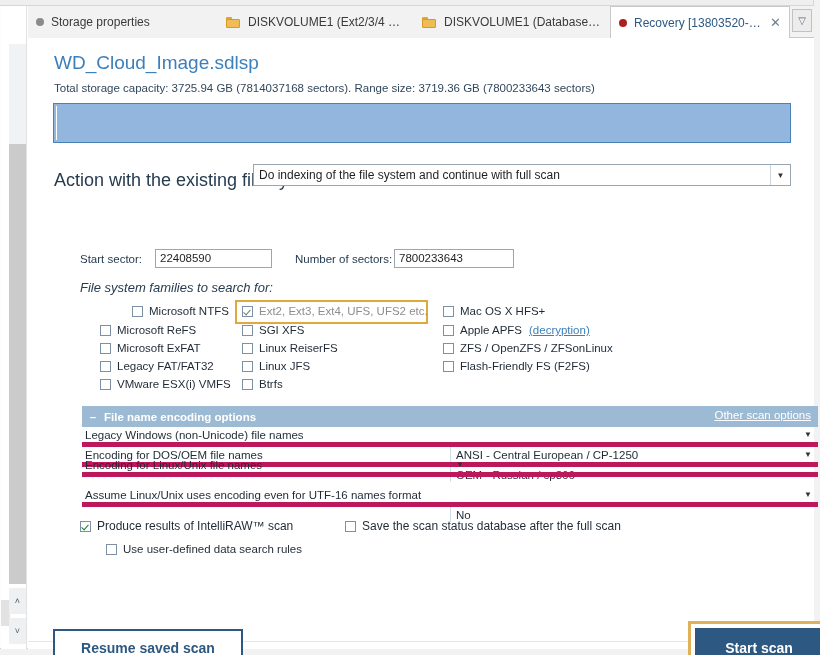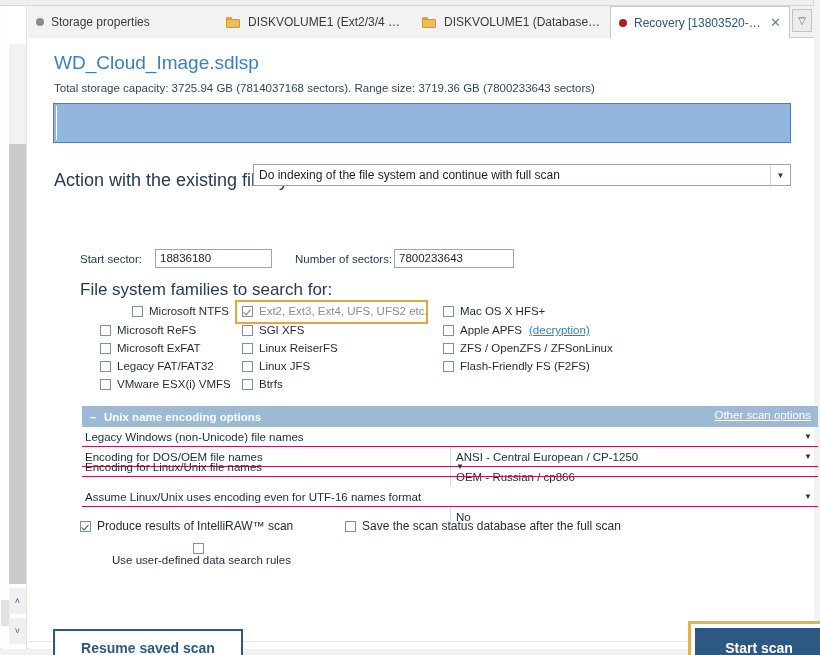--- a/index.html
+++ b/index.html
@@ -214,21 +214,21 @@
     width: 120px; height: 19px;
     border: 1px solid #9aa7b3; background: #fff;
     box-sizing: border-box;
     font-size: 11.5px; color: #1f1f1f;
     padding: 0 0 0 4px; line-height: 17px;
   }
 
   
   #fs-families-label {
     position: absolute; left: 52px; top: 242px;
-    font-size: 17px; color: #263b50;
+    font-size: 13px; color: #263b50; font-style: italic;
   }
   .cb-row {
     position: absolute;
     display: flex; align-items: center;
     font-size: 11.5px; color: #1f2a36;
     white-space: nowrap;
   }
   .cb-box {
     width: 11px; height: 11px; flex: none;
     border: 1px solid #7e91a3;
@@ -284,21 +284,21 @@
     width: 22px; text-align: center; color: #ffffff; font-weight: bold;
   }
   #other-scan-options {
     position: absolute; right: 7px; top: 3px;
     color: #ffffff; text-decoration: underline;
     font-weight: normal; font-size: 11.5px;
   }
   .enc-row {
     position: absolute; left: 0;
     width: 736px; height: 20px;
-    border-bottom: 1px solid #be185d;
+    border-bottom: 5px solid #be185d;
     box-sizing: border-box;
     display: flex; align-items: center;
     font-size: 11.5px; color: #1f2a36;
   }
   .enc-row .enc-name {
     width: 365px; padding-left: 3px; flex: none;
     overflow: hidden; white-space: nowrap;
   }
   .enc-row .enc-val {
     flex: 1; padding-left: 5px;
@@ -309,21 +309,21 @@
   }
   .enc-row .enc-arrow {
     width: 20px; flex: none;
     display: flex; align-items: center; justify-content: center;
     color: #333; font-size: 8px;
   }
 
   
   #intelliraw-row  { left: 52px; top: 481px; font-size: 12px; }
   #savedb-row      { left: 317px; top: 481px; font-size: 12px; }
-  #userrules-row   { left: 84px; top: 505px; font-size: 11.5px; flex-direction: column; }
+  #userrules-row   { left: 78px; top: 505px; font-size: 11.5px; }
 
   
   #resume-button {
     position: absolute; left: 25px; top: 591px;
     width: 190px; height: 38px;
     border: 2px solid #2d5882;
     background: #ffffff;
     color: #2d5882;
     font-size: 14px; font-weight: bold;
     display: flex; align-items: center; justify-content: center;
@@ -401,21 +401,21 @@
       <div id="partition-bar-inner"></div>
     </div>
 
     <div id="action-label">Action with the existing file system:</div>
     <div id="action-select">
       <span class="sel-text">Do indexing of the file system and continue with full scan</span>
       <span class="sel-arrow">▼</span>
     </div>
 
     <div id="start-sector-label">Start sector:</div>
-    <div id="start-sector-input">18836180</div>
+    <div id="start-sector-input">22408590</div>
     <div id="num-sectors-label">Number of sectors:</div>
     <div id="num-sectors-input">7800233643</div>
 
     <div id="fs-families-label">File system families to search for:</div>
 
     <div class="cb-row" style="left:72px; top:267px;margin-left:32px;">
       <span class="cb-box"></span>
       <span>Microsoft NTFS</span>
     </div>
     <div class="cb-row" style="left:72px; top:286px;">
@@ -471,21 +471,21 @@
       <span>ZFS / OpenZFS / ZFSonLinux</span>
     </div>
     <div class="cb-row" style="left:415px; top:322px;">
       <span class="cb-box"></span>
       <span>Flash-Friendly FS (F2FS)</span>
     </div>
 
     <div id="enc-panel">
       <div id="enc-header">
         <span id="enc-collapse">–</span>
-        <span>Unix name encoding options</span>
+        <span>File name encoding options</span>
         <span id="other-scan-options">Other scan options</span>
       </div>
 
       <div class="enc-row" style="top:21px;">
         <span class="enc-name">Legacy Windows (non-Unicode) file names</span>
         <span class="enc-val">ANSI - Central European / CP-1250</span>
         <span class="enc-arrow">▼</span>
       </div>
       <div class="enc-row" style="top:41px;">
         <span class="enc-name">Encoding for DOS/OEM file names</span>

